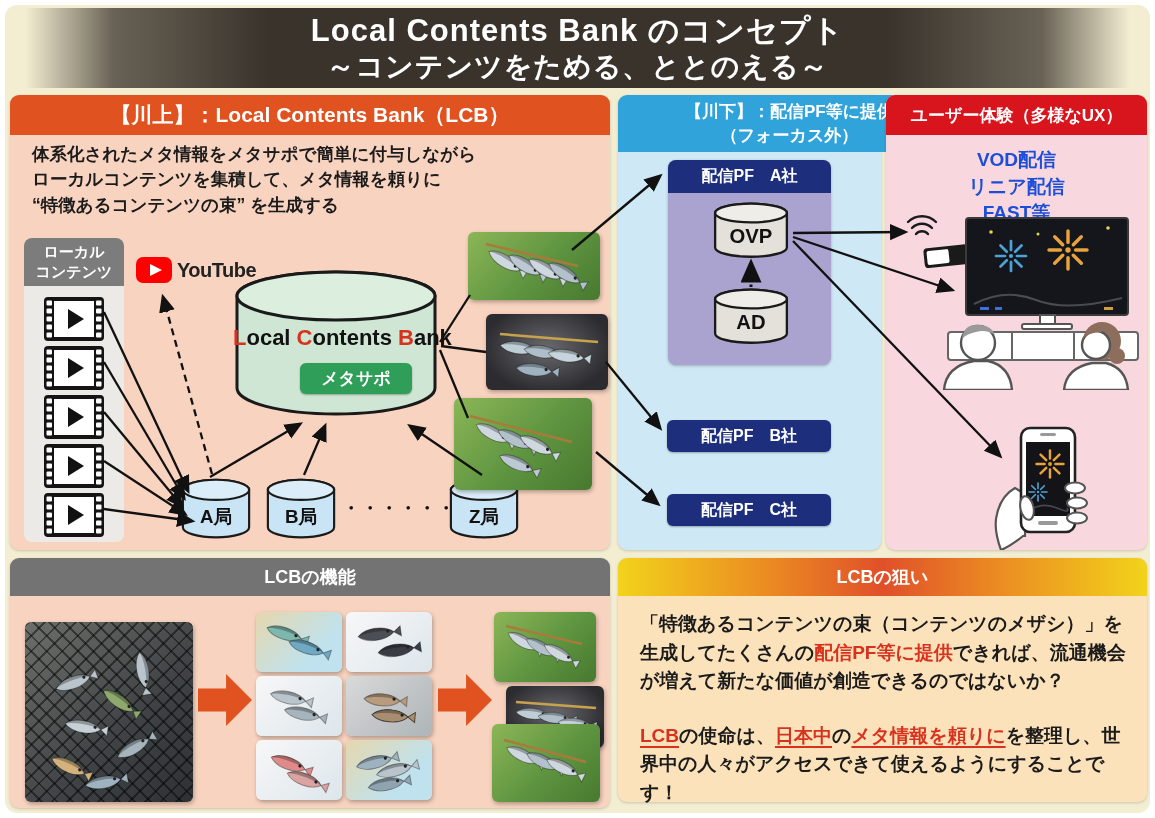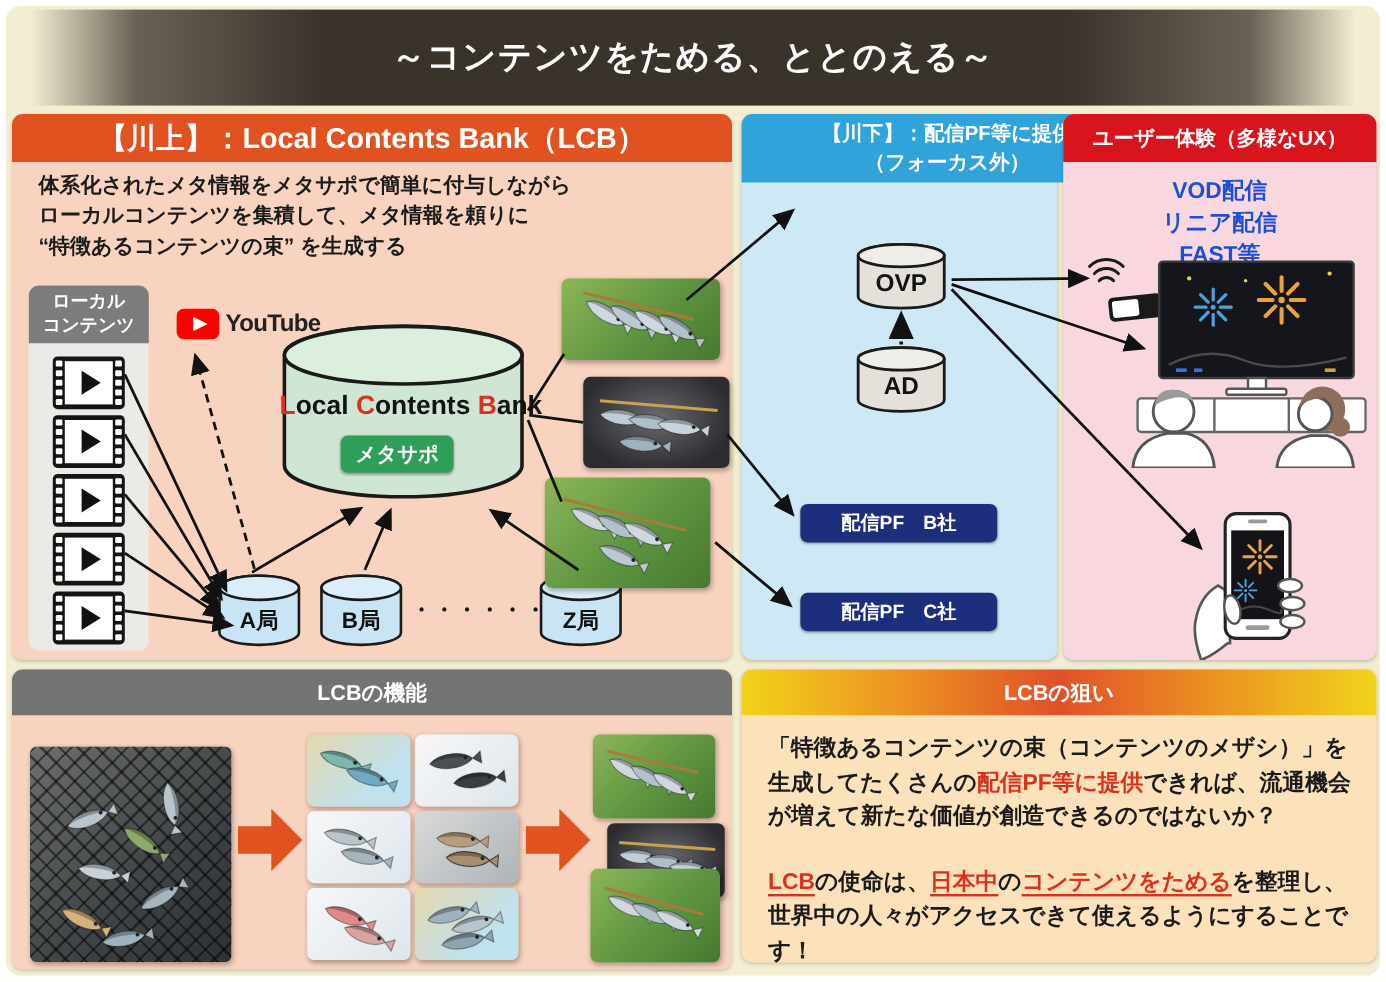--- a/index.html
+++ b/index.html
@@ -13,47 +13,47 @@
     display:flex;flex-direction:column;align-items:center;justify-content:center;line-height:1.18;}
   .title-banner .t1{color:#fff;font-weight:bold;font-size:31px;letter-spacing:1px;}
   .title-banner .t2{color:#fff;font-weight:bold;font-size:28px;letter-spacing:1px;}
 
   
   .panel{position:absolute;border-radius:9px;box-shadow:0 1px 3px rgba(0,0,0,.18);}
   .panel-header{position:absolute;left:0;top:0;width:100%;border-radius:9px 9px 0 0;
     display:flex;align-items:center;justify-content:center;color:#fff;font-weight:bold;text-align:center;}
 
   #panel-lcb{left:10px;top:95px;width:600px;height:455px;background:#f8d3bf;}
-  #panel-lcb .panel-header{height:40px;background:#e0521f;font-size:24px;}
+  #panel-lcb .panel-header{height:40px;background:#e0521f;font-size:21px;}
   #panel-pf{left:618px;top:95px;width:263px;height:455px;background:#cfe8f6;}
   #panel-pf .panel-header{height:57px;background:#2fa3da;font-size:17px;white-space:pre-line;line-height:1.4;padding-left:40px;}
   #panel-ux{left:886px;top:95px;width:261px;height:455px;background:#f8d8de;}
   #panel-ux .panel-header{height:40px;background:#d8141c;font-size:17px;}
   #panel-func{left:10px;top:558px;width:600px;height:250px;background:#f8d3bf;}
   #panel-func .panel-header{height:38px;background:#737373;font-size:18px;}
   #panel-aim{left:618px;top:558px;width:529px;height:244px;background:#fbe2ba;}
   #panel-aim .panel-header{height:38px;font-size:18px;
     background:linear-gradient(90deg,#f2d31b 0%,#eb8c22 28%,#e0502a 50%,#eb8c22 72%,#f2d31b 100%);}
 
   
   .lcb-desc{position:absolute;left:32px;top:142px;width:565px;font-weight:bold;font-size:17.5px;color:#1b1b1b;
     line-height:1.45;white-space:pre-line;}
   .lc-column{position:absolute;left:24px;top:238px;width:100px;height:304px;background:#eceae6;border-radius:8px;}
   .lc-column-header{position:absolute;left:0;top:0;width:100%;height:48px;background:#7c7c7c;border-radius:8px 8px 0 0;
     color:#fff;font-weight:bold;font-size:15px;display:flex;align-items:center;justify-content:center;text-align:center;
     white-space:pre-line;line-height:1.35;}
   .film-icon{position:absolute;left:43px;width:62px;height:46px;}
 
-  .youtube{position:absolute;left:147px;top:257px;display:flex;align-items:center;gap:5px;}
+  .youtube{position:absolute;left:136px;top:257px;display:flex;align-items:center;gap:5px;}
   .youtube-text{font-weight:bold;font-size:20px;color:#222;letter-spacing:-0.5px;}
 
   .lcb-cyl{position:absolute;left:233px;top:270px;width:206px;height:150px;}
   .lcb-label{position:absolute;left:233px;top:325px;width:206px;text-align:center;font-weight:bold;font-size:22px;
     color:#121212;white-space:pre;}
-  .metasapo{position:absolute;left:284px;top:363px;width:94px;height:31px;background:#2f9e58;border-radius:6px;
+  .metasapo{position:absolute;left:300px;top:363px;width:112px;height:31px;background:#2f9e58;border-radius:6px;
     color:#fff;font-weight:bold;font-size:17px;display:flex;align-items:center;justify-content:center;
     box-shadow:0 1px 2px rgba(0,0,0,.3);}
 
   .station{position:absolute;width:72px;height:64px;}
   .dots{position:absolute;left:342px;top:496px;width:105px;text-align:center;font-size:18px;font-weight:bold;color:#111;letter-spacing:1px;}
 
   svg .cyl-label{font-weight:bold;font-size:26px;fill:#111;text-anchor:middle;
     font-family:"Liberation Sans","DejaVu Sans",sans-serif;}
 
   
@@ -121,20 +121,21 @@
       <line x1="2.8" y1="-2.8" x2="7" y2="-7"></line>
           <line x1="-2.8" y1="-2.8" x2="-7" y2="-7"></line>
       <line x1="2.8" y1="2.8" x2="7" y2="7"></line>
           <line x1="-2.8" y1="2.8" x2="-7" y2="7"></line>
       <circle cx="0" cy="0" r="1.4" fill="currentColor" stroke="none"></circle>
     </g>
   </defs>
 </svg>
 
 <div class="title-banner">
+  <div class="t1">Local Contents Bank のコンセプト</div>
   <div class="t2">～コンテンツをためる、ととのえる～</div>
 </div>
 
 <section class="panel" id="panel-lcb">
   <div class="panel-header">【川上】：Local Contents Bank（LCB）</div>
 </section>
 <div class="lcb-desc">体系化されたメタ情報をメタサポで簡単に付与しながら
 ローカルコンテンツを集積して、メタ情報を頼りに
 “特徴あるコンテンツの束” を生成する</div>
 
@@ -286,20 +287,23 @@
     <use href="#fish" transform="translate(62,42) rotate(28)" style="color:#b3c1cb"></use>
     <use href="#fish" transform="translate(84,48) rotate(28)" style="color:#cfd8de"></use>
     <use href="#fish" transform="translate(64,66) rotate(24)" style="color:#bcc9d2"></use>
       </svg>
 </div>
 
 <section class="panel" id="panel-pf">
   <div class="panel-header">【川下】：配信PF等に提供
 （フォーカス外）</div>
 </section>
+<div class="pf-a-box">
+  <div class="pf-a-header">配信PF　A社</div>
+</div>
 <svg class="cyl-small" style="left:712px;top:202px" viewBox="0 0 100 74">
   <path d="M4,14 L4,58 A46,12 0 0 0 96,58 L96,14 A46,12 0 0 0 4,14 Z" fill="#e3e1da" stroke="#1a1a1a" stroke-width="3"></path>
   <ellipse cx="50" cy="14" rx="46" ry="12" fill="#efede7" stroke="#1a1a1a" stroke-width="3"></ellipse>
   <text x="50" y="52" class="cyl-label">OVP</text>
 </svg>
 <svg class="cyl-small" style="left:712px;top:288px" viewBox="0 0 100 74">
   <path d="M4,14 L4,58 A46,12 0 0 0 96,58 L96,14 A46,12 0 0 0 4,14 Z" fill="#e3e1da" stroke="#1a1a1a" stroke-width="3"></path>
   <ellipse cx="50" cy="14" rx="46" ry="12" fill="#efede7" stroke="#1a1a1a" stroke-width="3"></ellipse>
   <text x="50" y="52" class="cyl-label">AD</text>
 </svg>
@@ -462,21 +466,21 @@
     <use href="#fish" transform="translate(52,38) rotate(26) scale(0.95)" style="color:#b3c1cb"></use>
     <use href="#fish" transform="translate(72,44) rotate(26) scale(0.95)" style="color:#cfd8de"></use>
       </svg>
 </div>
 
 <section class="panel" id="panel-aim">
   <div class="panel-header">LCBの狙い</div>
 </section>
 <div class="aim-text">
   <p><span>「特徴あるコンテンツの束（コンテンツのメザシ）」を生成してたくさんの</span><span class="red">配信PF等に提供</span><span>できれば、流通機会が増えて新たな価値が創造できるのではないか？</span></p>
-  <p><span class="red-u">LCB</span><span>の使命は、</span><span class="red-u">日本中</span><span>の</span><span class="red-u">コンテンツをためる</span><span>を整理し、世界中の人々がアクセスできて使えるようにすることです！</span></p>
+  <p><span class="red-u">LCB</span><span>の使命は、</span><span class="red-u">日本中</span><span>の</span><span class="red-u">メタ情報を頼りに</span><span>を整理し、世界中の人々がアクセスできて使えるようにすることです！</span></p>
 </div>
 
 <svg id="connectors">
   <defs>
     <marker id="ah" markerWidth="9" markerHeight="9" refX="6.5" refY="3.5" orient="auto">
       <path d="M0,0 L8,3.5 L0,7 Z" fill="#111"></path>
     </marker>
   </defs>
 
   <path class="conn" d="M104,312 L188,491" marker-end="url(#ah)"></path>

